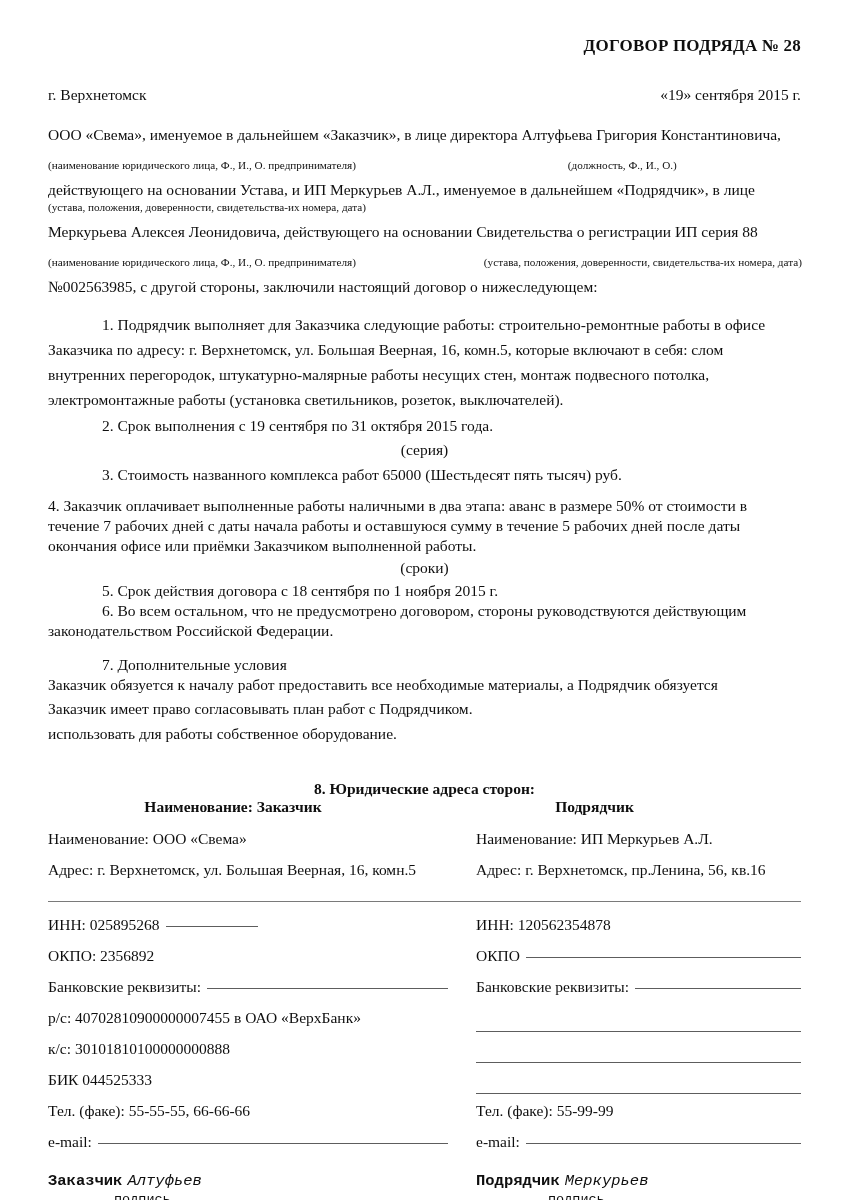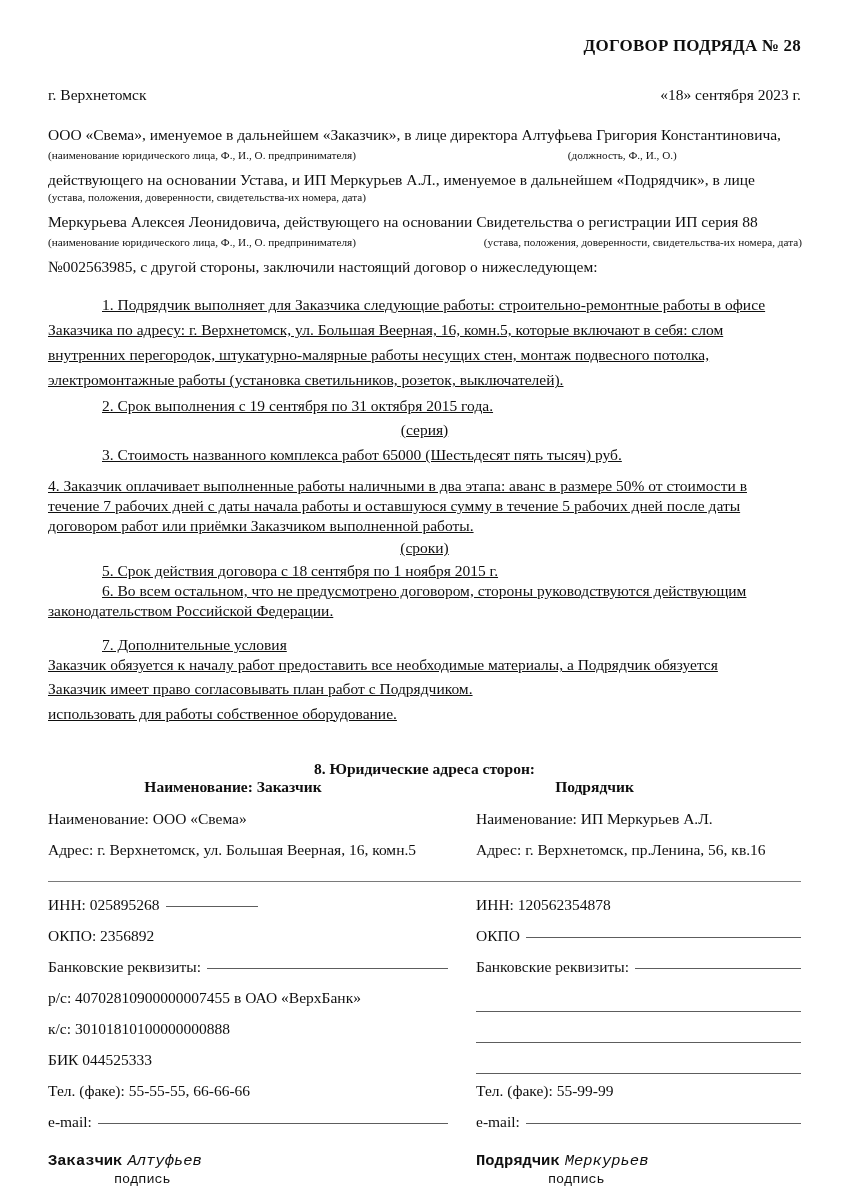--- a/index.html
+++ b/index.html
@@ -51,37 +51,37 @@
     font-size: 15.5px;
     line-height: 1.18;
     margin: 0;
     text-align: left;
   }
 
   .caption-row {
     display: flex;
     font-size: 11.2px;
     line-height: 1.25;
-    margin: 4px 0 9px 0;
+    margin: 14px 0 9px 0;
     color: #111;
     gap: 46px;
   }
   .caption-row .cap-a { white-space: nowrap; }
   .caption-row .cap-b { white-space: nowrap; }
   .cap-gap-1 { width: 120px; flex: 0 0 auto; }
   .cap-gap-2 { width: 36px; flex: 0 0 auto; }
 
   .caption-single {
     font-size: 11.2px;
     line-height: 1.25;
     margin: 0 0 9px 0;
   }
 
   
-  .clauses { margin-top: 16px; text-decoration: underline; }
+  .clauses { margin-top: 16px; }
   .clause {
     font-size: 15.5px;
     line-height: 1.62;
     margin: 0;
   }
   .clause.indent { text-indent: 54px; }
   .clause.tight { line-height: 1.30; }
   .centered-cap {
     font-size: 15.5px;
     text-align: center;
@@ -193,21 +193,21 @@
 </style>
 </head>
 <body>
 
 <div class="page">
 
   <h1 class="doc-title">ДОГОВОР ПОДРЯДА № 28</h1>
 
   <div class="city-date-row">
     <span>г. Верхнетомск</span>
-    <span>«18» сентября 2023 г.</span>
+    <span>«19» сентября 2015 г.</span>
   </div>
 
   <div class="preamble">
 
     <p class="para">ООО «Свема», именуемое в дальнейшем «Заказчик», в лице директора Алтуфьева Григория Константиновича,</p>
     <div class="caption-row">
       <span class="cap-a">(наименование юридического лица, Ф., И., О. предпринимателя)</span>
       <span class="cap-gap-1"></span>
       <span class="cap-b">(должность, Ф., И., О.)</span>
     </div>
@@ -233,21 +233,21 @@
     <p class="clause">электромонтажные работы (установка светильников, розеток, выключателей).</p>
 
     <p class="clause indent">2. Срок выполнения с 19 сентября по 31 октября 2015 года.</p>
     <p class="centered-cap">(серия)</p>
 
     <p class="clause indent">3. Стоимость названного комплекса работ 65000 (Шестьдесят пять тысяч) руб.</p>
 
     <div class="gap-sm"></div>
     <p class="clause tight">4. Заказчик оплачивает выполненные работы наличными в два этапа: аванс в размере 50% от стоимости в</p>
     <p class="clause tight">течение 7 рабочих дней с даты начала работы и оставшуюся сумму в течение 5 рабочих дней после даты</p>
-    <p class="clause tight">договором работ или приёмки Заказчиком выполненной работы.</p>
+    <p class="clause tight">окончания офисе или приёмки Заказчиком выполненной работы.</p>
     <p class="centered-cap">(сроки)</p>
 
     <p class="clause indent tight">5. Срок действия договора с 18 сентября по 1 ноября 2015 г.</p>
     <p class="clause indent tight">6. Во всем остальном, что не предусмотрено договором, стороны руководствуются действующим</p>
     <p class="clause tight">законодательством Российской Федерации.</p>
 
     <div class="gap-md"></div>
     <p class="clause indent tight">7. Дополнительные условия</p>
     <p class="clause tight">Заказчик обязуется к началу работ предоставить все необходимые материалы, а Подрядчик обязуется</p>
     <p class="clause">Заказчик имеет право согласовывать план работ с Подрядчиком.</p>

